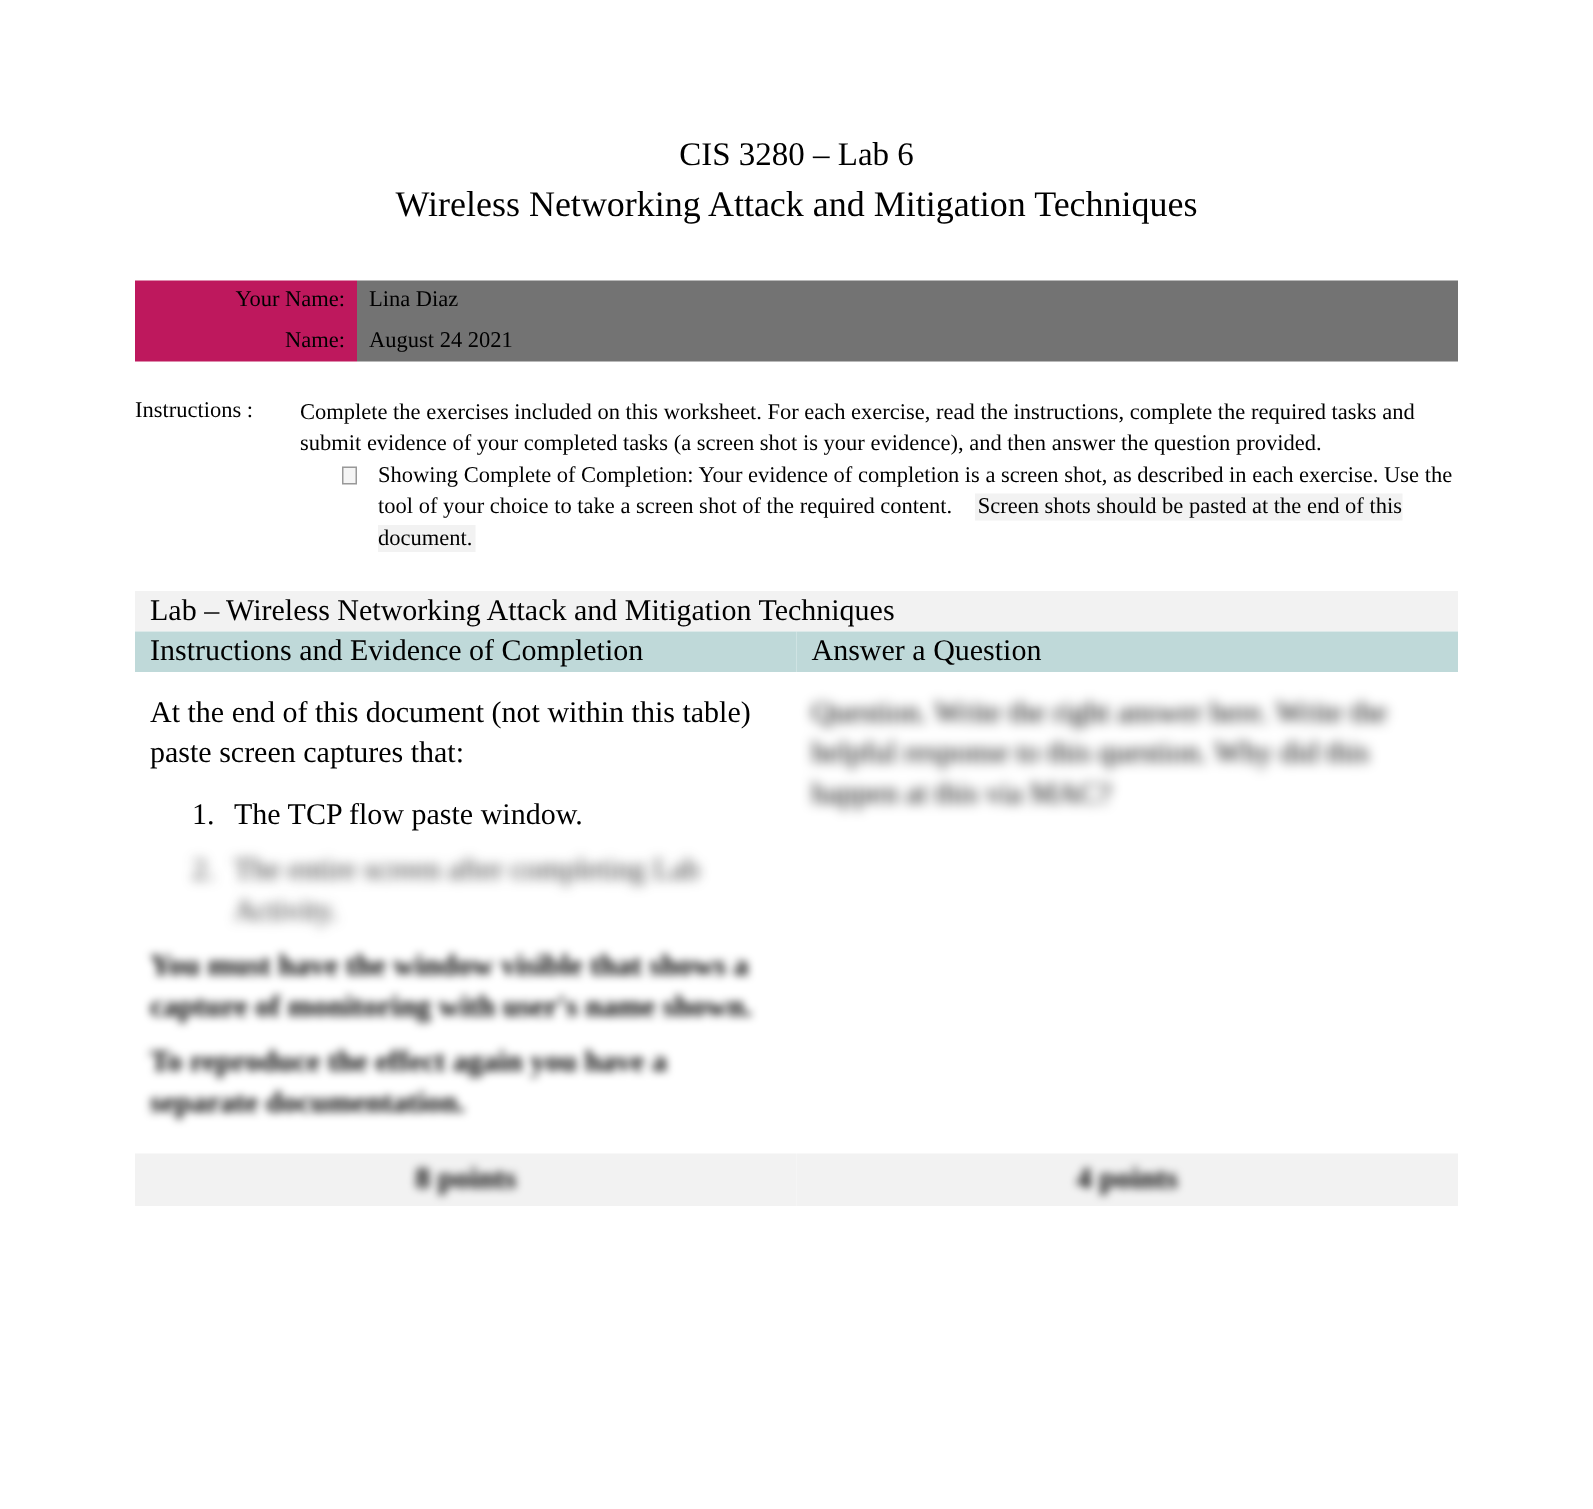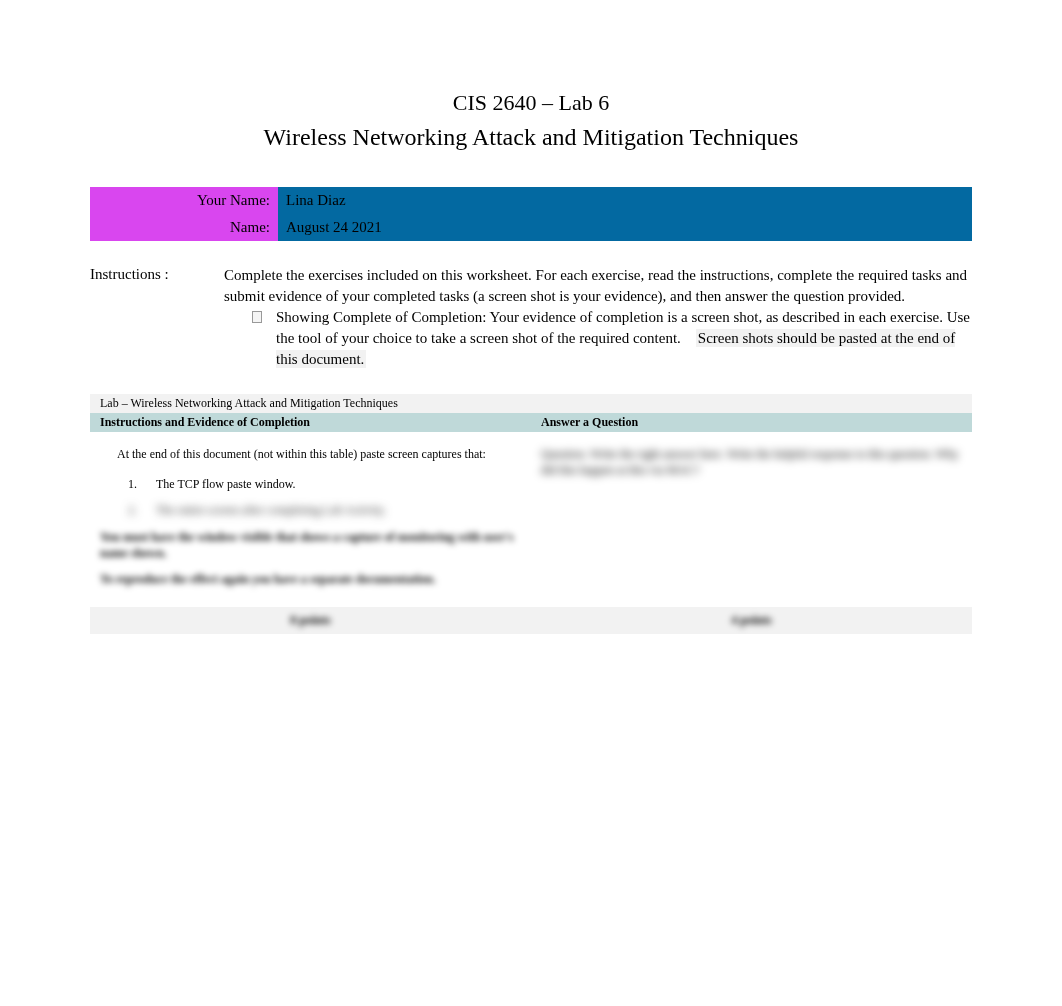--- a/index.html
+++ b/index.html
@@ -31,31 +31,30 @@
       width: 100%;
       border-collapse: collapse;
       margin-bottom: 24px;
     }
     .info-table td {
       padding: 5px 8px;
       font-size: 15px;
       vertical-align: middle;
     }
     .info-label {
-      background: #d946ef;
+      background: #be185d;
       text-align: right;
-      width: 188px;
+      width: 148px;
     }
     .info-value {
-      background: #0369a1;
+      background: #737373;
     }
     .instructions-wrap {
       display: flex;
       margin-bottom: 18px;
-      gap: 24px;
     }
     .instructions-label {
       width: 110px;
       flex-shrink: 0;
       font-size: 15px;
       padding-top: 1px;
     }
     .instructions-body {
       flex: 1;
       font-size: 15px;
@@ -83,51 +82,49 @@
       border: 1px solid #999;
       background: #f5f5f5;
     }
     .highlight {
       background: #f2f2f2;
       padding: 1px 2px;
     }
     .lab-table {
       width: 100%;
       border-collapse: collapse;
-      font-size: 12px;
+      font-size: 20px;
     }
     .lab-table td {
       vertical-align: top;
       padding: 2px 10px;
     }
     .lab-header-row td {
       background: #f2f2f2;
       font-weight: normal;
     }
     .lab-subheader-row td {
       background: #bfd9d9;
-      font-weight: bold;
     }
     .lab-subheader-row td:first-child {
       background: #bfd9d9;
     }
     .lab-content-row td {
       padding-top: 14px;
       padding-bottom: 10px;
     }
     .col-left {
       width: 50%;
     }
     .col-right {
       width: 50%;
     }
     .content-para {
       line-height: 1.35;
       margin-bottom: 14px;
-      margin-left: 17px;
     }
     .numbered-list {
       list-style: none;
       padding-left: 28px;
     }
     .numbered-list li {
       position: relative;
       padding-left: 28px;
       margin-bottom: 10px;
       line-height: 1.35;
@@ -159,21 +156,21 @@
     }
     .answer-blur {
       filter: blur(4px);
       line-height: 1.35;
     }
   </style>
 </head>
 <body>
 
 <div class="title-block">
-  <div class="course-title">CIS 2640 – Lab 6</div>
+  <div class="course-title">CIS 3280 – Lab 6</div>
   <div class="lab-title">Wireless Networking Attack and Mitigation Techniques</div>
 </div>
 
 <table class="info-table">
   <tbody>
       <tr>
     <td class="info-label">Your Name:</td>
     <td class="info-value">Lina Diaz</td>
   </tr>
   <tr>

